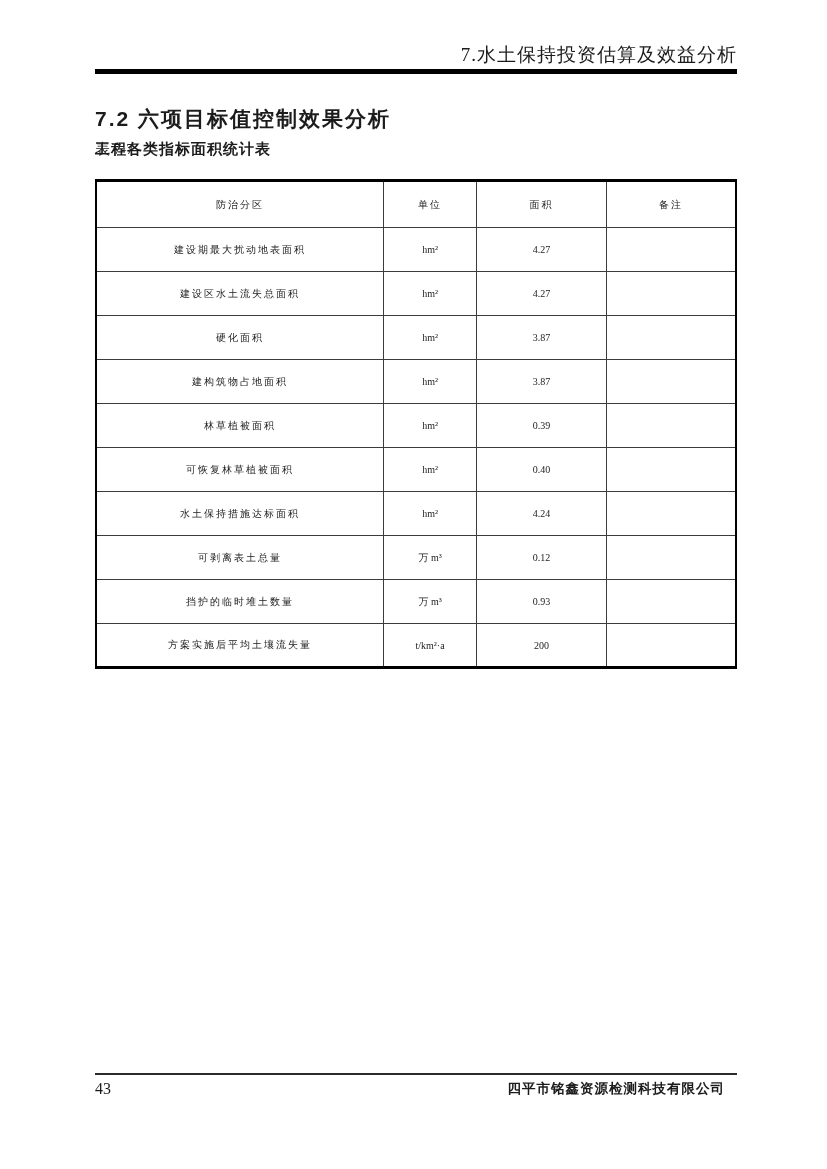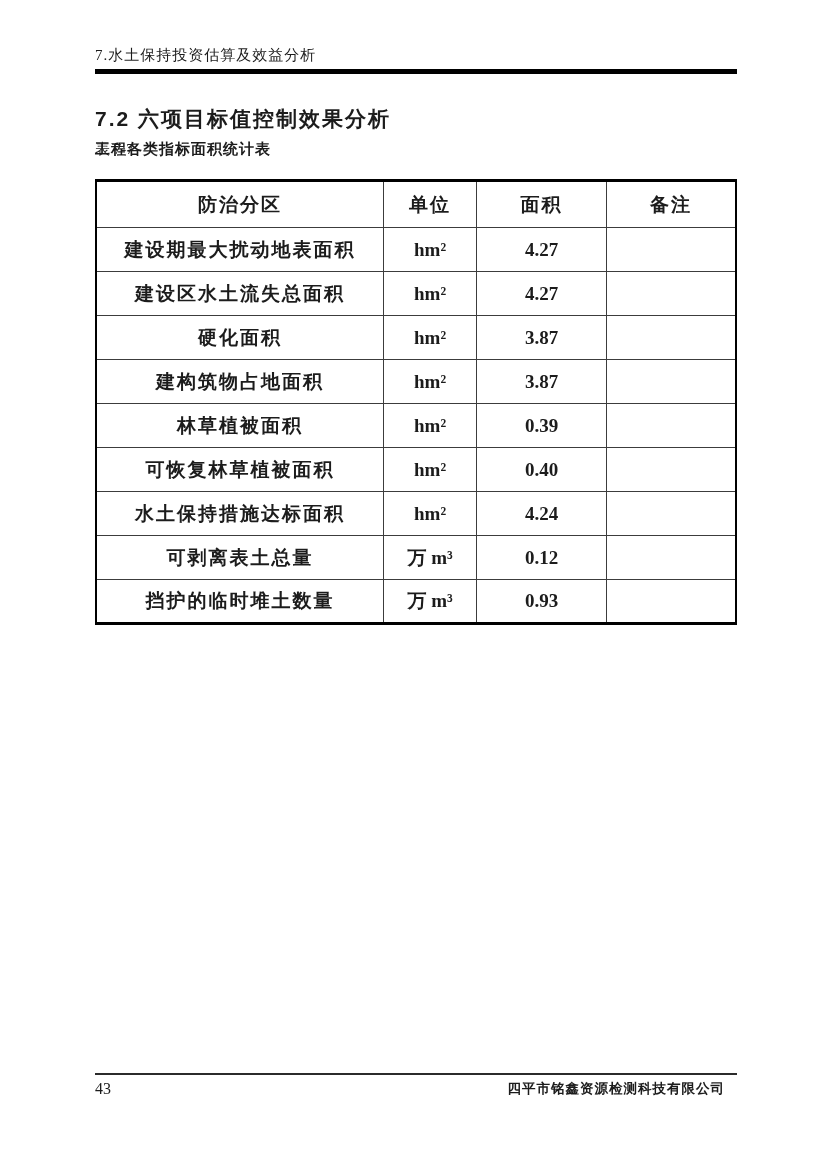--- a/index.html
+++ b/index.html
@@ -13,22 +13,22 @@
     overflow: hidden;
   }
   .content {
     position: absolute;
     left: 95px; top: 0;
     width: 642px;
   }
   
   .doc-header-title {
     margin-top: 45px;
-    text-align: left;
-    font-size: 15px;
+    text-align: right;
+    font-size: 19px;
     line-height: 20px;
     letter-spacing: 1px;
   }
   .doc-header-rule {
     margin-top: 4px;
     height: 2px;
     border-top: 3px solid #000;
     border-bottom: 2px solid #000;
   }
   
@@ -76,22 +76,22 @@
     table-layout: fixed;
     border: 2px solid #000;
     border-top-width: 3px;
     border-bottom-width: 3px;
   }
   .stat-table th, .stat-table td {
     border: 1px solid #3c3c3c;
     text-align: center;
     vertical-align: middle;
     padding: 0;
-    font-size: 19px;
-    font-weight: 700;
+    font-size: 10px;
+    font-weight: 400;
     overflow: hidden;
   }
   .stat-table thead th { height: 47px; letter-spacing: 2px; }
   .stat-table tbody td { height: 44px; }
   .c-name {
     font-weight: 600;
     letter-spacing: 2px;
   }
   .u-top { vertical-align: top; padding-top: 5px; }
   
@@ -196,20 +196,26 @@
         <td>万 m³</td>
         <td>0.12</td>
         <td></td>
       </tr>
       <tr>
         <td class="c-name">挡护的临时堆土数量</td>
         <td>万 m³</td>
         <td>0.93</td>
         <td></td>
       </tr>
+      <tr>
+        <td class="c-name">方案实施后平均土壤流失量</td>
+        <td>t/km²·a</td>
+        <td>200</td>
+        <td></td>
+      </tr>
     </tbody>
   </table>
 
 </div>
 
 <div class="footer-rule"></div>
 <div class="footer-page">43</div>
 <div class="footer-company">四平市铭鑫资源检测科技有限公司</div>
 
 </body></html>

